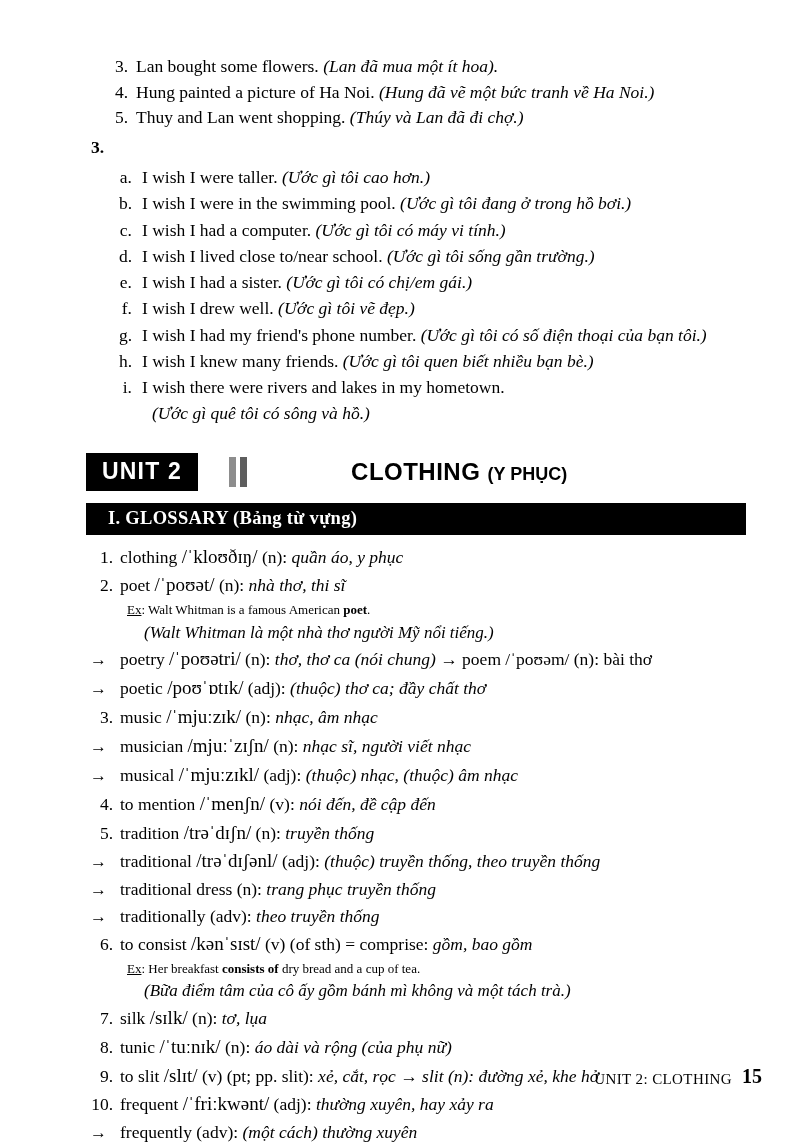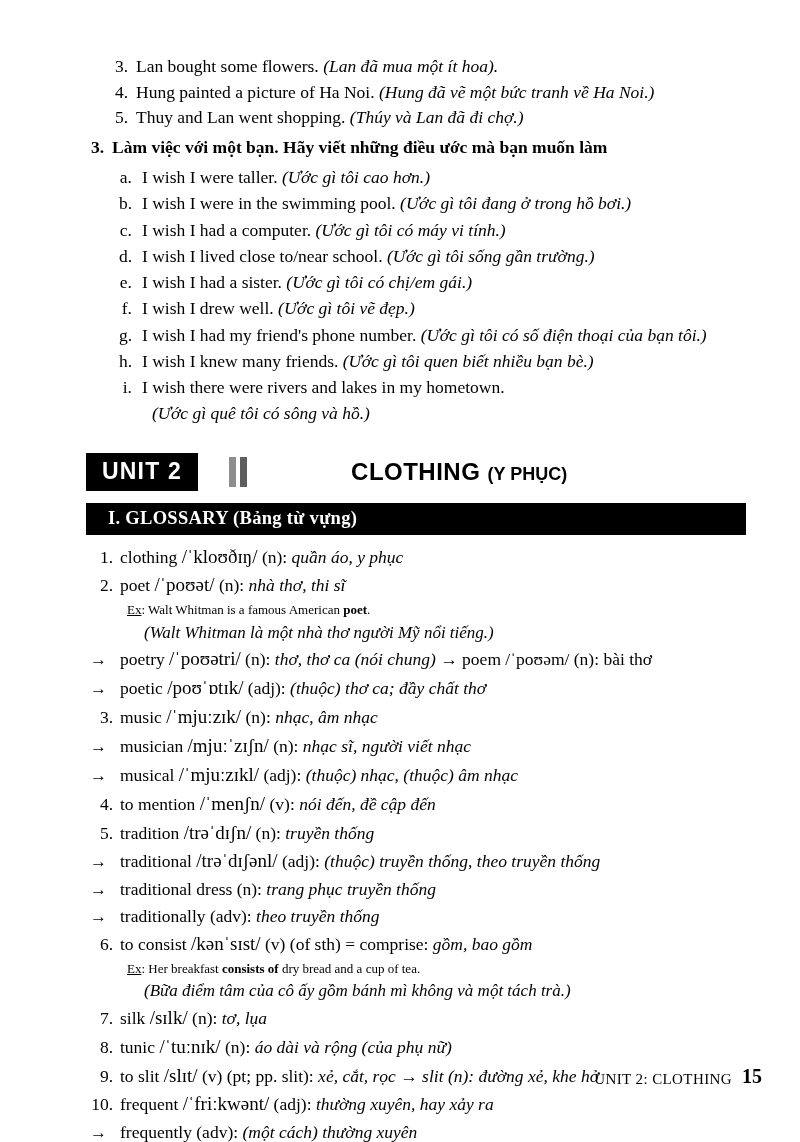--- a/index.html
+++ b/index.html
@@ -223,21 +223,21 @@
       </div>
       <div class="row indent2">
         <span class="num">5.</span>
         <span class="txt"><span>Thuy and Lan went shopping.</span> <span class="it">(Thúy và Lan đã đi chợ.)</span></span>
       </div>
     </div>
 
     <div class="instruction">
       <span class="num">3.</span>
       <span class="txt">
-        <span>Làm việc với một bạn. Hãy viết những điều ước mà bạn muốn làm</span><br>
+        <br>
       </span>
     </div>
 
     <div style="margin-top:4px;">
       <div class="sub-row">
         <span class="letter">a.</span>
         <span class="txt"><span>I wish I were taller.</span> <span class="it">(Ước gì tôi cao hơn.)</span></span>
       </div>
       <div class="sub-row">
         <span class="letter">b.</span>

